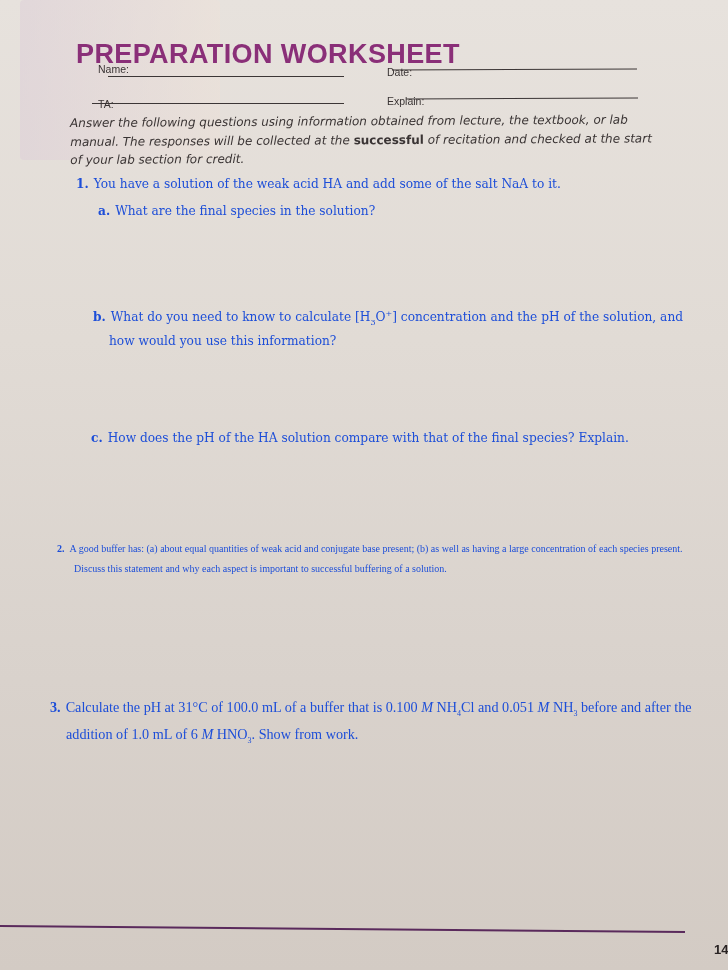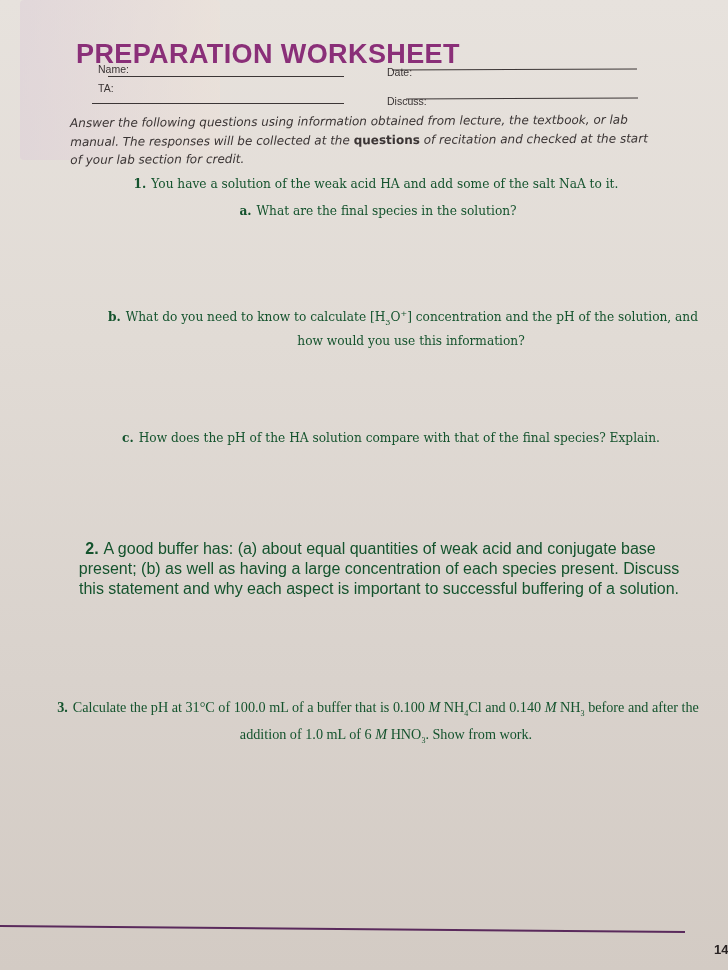--- a/index.html
+++ b/index.html
@@ -28,21 +28,21 @@
   }
   .instructions {
     position: absolute; left: 70px; top: 114px; width: 590px;
     font-family: "DejaVu Sans", sans-serif; font-style: italic;
     font-size: 12px; line-height: 18.5px; color: #3a3434;
     transform: rotate(-0.35deg); transform-origin: left top;
   }
   .instructions b { font-style: normal; font-weight: bold; }
   .q {
     position: absolute; font-family: "DejaVu Serif", serif;
-    font-size: 12.2px; line-height: 19px; color: #14532d; text-align: center;
+    font-size: 12.2px; line-height: 19px; color: #1d4ed8;
   }
   .q .num { font-weight: bold; margin-right: 5px; }
   .rule {
     position: absolute; left: 0; top: 925px; width: 685px; height: 2px;
     background: #5a2a5c; transform: rotate(0.5deg); transform-origin: left center;
   }
   .page-number {
     position: absolute; left: 714px; top: 942px;
     font-family: "Liberation Sans", sans-serif; font-weight: bold;
     font-size: 13px; color: #2a2424;
@@ -55,48 +55,48 @@
 <div class="page-bg-art"></div>
 
 <div class="title">PREPARATION WORKSHEET</div>
 
 <span class="field-label" style="left:74px; top:63px;">Name:</span>
 <div class="field-line" style="left:108px; top:76px; width:236px;"></div>
 
 <span class="field-label" style="left:363px; top:66px;">Date:</span>
 <div class="field-line" style="left:392px; top:69px; width:245px; transform:rotate(-0.2deg);"></div>
 
-<span class="field-label" style="left:74px; top:82px;">TA:</span>
+<span class="field-label" style="left:74px; top:98px;">TA:</span>
 <div class="field-line" style="left:92px; top:103px; width:252px;"></div>
 
-<span class="field-label" style="left:363px; top:95px;">Discuss:</span>
+<span class="field-label" style="left:363px; top:95px;">Explain:</span>
 <div class="field-line" style="left:406px; top:98px; width:232px; transform:rotate(-0.2deg);"></div>
 
 <div class="instructions">
-  <span>Answer the following questions using information obtained from lecture, the textbook, or lab manual. The responses will be collected at the </span><b>questions</b><span> of recitation and checked at the start of your lab section for credit.</span>
+  <span>Answer the following questions using information obtained from lecture, the textbook, or lab manual. The responses will be collected at the </span><b>successful</b><span> of recitation and checked at the start of your lab section for credit.</span>
 </div>
 
 <div class="q" style="left:76px; top:175px; width:600px;">
   <span class="num">1.</span><span>You have a solution of the weak acid HA and add some of the salt NaA to it.</span>
 </div>
 
 <div class="q" style="left:98px; top:202px; width:560px;">
   <span class="num">a.</span><span>What are the final species in the solution?</span>
 </div>
 
-<div class="q" style="left:105px; top:304px; width:580px; padding-left:16px; text-indent:-16px;">
+<div class="q" style="left:93px; top:304px; width:580px; padding-left:16px; text-indent:-16px;">
   <span class="num">b.</span><span>What do you need to know to calculate [H</span><sub>3</sub><span>O</span><sup>+</sup><span>] concentration and the pH of the solution, and how would you use this information?</span>
 </div>
 
 <div class="q" style="left:91px; top:429px; width:600px;">
   <span class="num">c.</span><span>How does the pH of the HA solution compare with that of the final species? Explain.</span>
 </div>
 
-<div class="q" style="left:57px; top:539px; width:610px; padding-left:17px; text-indent:-17px; font-family:Liberation Sans, sans-serif; font-size:16px; line-height:20px;">
+<div class="q" style="left:57px; top:539px; width:610px; padding-left:17px; text-indent:-17px; font-family:Liberation Serif, serif; font-size:10px; line-height:20px;">
   <span class="num">2.</span><span>A good buffer has: (a) about equal quantities of weak acid and conjugate base present; (b) as well as having a large concentration of each species present. Discuss this statement and why each aspect is important to successful buffering of a solution.</span>
 </div>
 
 <div class="q" style="left:50px; top:697px; width:640px; padding-left:16px; text-indent:-16px; font-family:'Liberation Serif', serif; font-size:14.2px; line-height:20px;">
-  <span class="num">3.</span><span>Calculate the pH at 31°C of 100.0 mL of a buffer that is 0.100 </span><i>M</i><span> NH</span><sub>4</sub><span>Cl and 0.140 </span><i>M</i><span> NH</span><sub>3</sub><span> before and after the addition of 1.0 mL of 6 </span><i>M</i><span> HNO</span><sub>3</sub><span>. Show from work.</span>
+  <span class="num">3.</span><span>Calculate the pH at 31°C of 100.0 mL of a buffer that is 0.100 </span><i>M</i><span> NH</span><sub>4</sub><span>Cl and 0.051 </span><i>M</i><span> NH</span><sub>3</sub><span> before and after the addition of 1.0 mL of 6 </span><i>M</i><span> HNO</span><sub>3</sub><span>. Show from work.</span>
 </div>
 
 <div class="rule"></div>
 <div class="page-number">14</div>
 
 </body></html>

